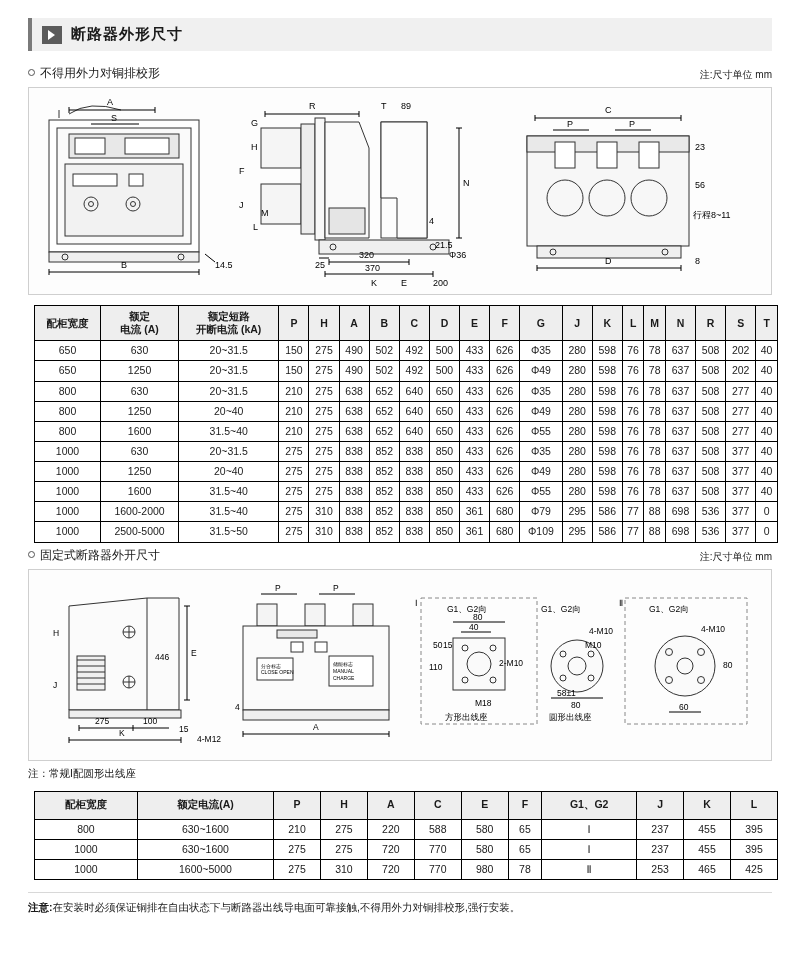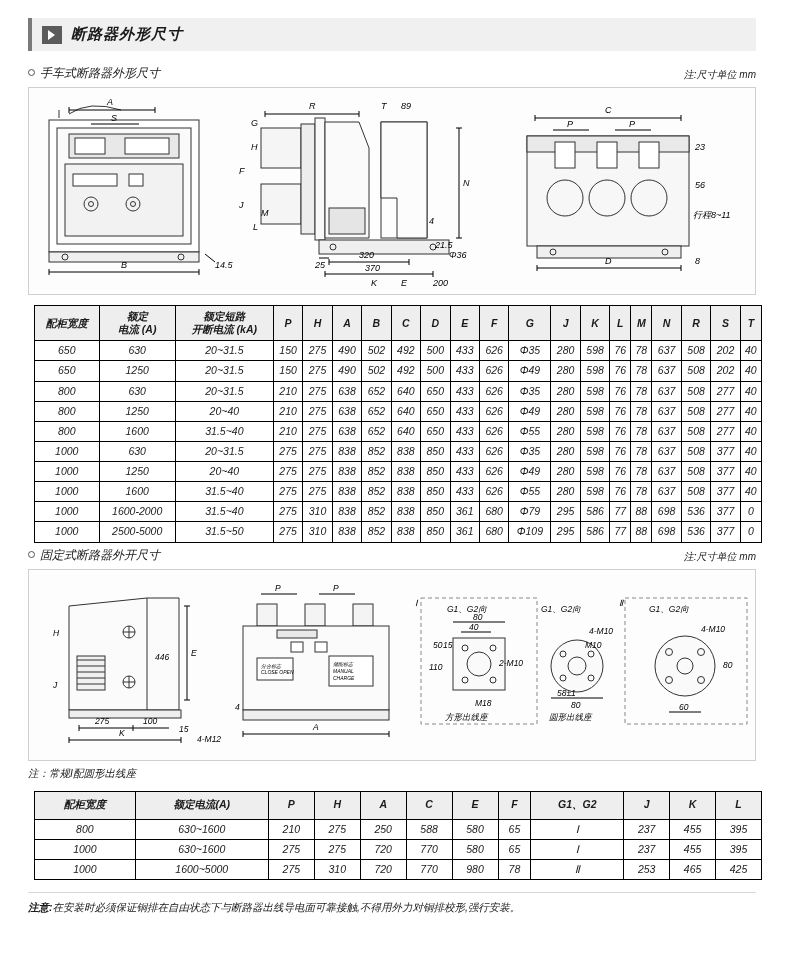--- a/index.html
+++ b/index.html
@@ -4,21 +4,21 @@
 <style>
   * { box-sizing: border-box; }
   body {
     margin: 0;
     width: 800px;
     height: 968px;
     background: #ffffff;
     font-family: "Liberation Sans", sans-serif;
     color: #1a1a1a;
   }
-  .page { padding: 18px 44px 10px 28px; position: relative; font-style: italic; }
+  .page { padding: 18px 28px 10px 28px; position: relative; }
 
   
   .title-bar {
     display: flex;
     align-items: center;
     background: #f0f0f0;
     border-left: 4px solid #7a7a7a;
     padding: 7px 10px;
     margin-bottom: 14px;
   }
@@ -113,21 +113,21 @@
 
 <div class="page">
 
   <div class="title-bar">
     <span class="title-arrow"></span>
     <span class="title-text">断路器外形尺寸</span>
   </div>
 
   <div class="section-head">
     <div class="sec-left">
-      <span class="dot"></span><span>手车式断路器外形尺寸</span>
+      <span class="dot"></span><span>不得用外力对铜排校形</span>
     </div>
     <div class="sec-right">注:尺寸单位 mm</div>
   </div>
 
   <div class="figure fig1">
     <svg width="742" height="206" viewBox="0 0 742 206">
       <g stroke="#333" fill="none" stroke-width="1" font-family="Liberation Sans, sans-serif" font-size="9">
 
         <rect x="20" y="32" width="150" height="132" fill="#ffffff"></rect>
         <rect x="28" y="40" width="134" height="116" fill="#fafafa"></rect>
@@ -609,21 +609,21 @@
         <th>K</th>
         <th>L</th>
       </tr>
     </thead>
     <tbody id="t2body">
         <tr>
           <td>800</td>
           <td>630~1600</td>
           <td>210</td>
           <td>275</td>
-          <td>250</td>
+          <td>220</td>
           <td>588</td>
           <td>580</td>
           <td>65</td>
           <td>Ⅰ</td>
           <td>237</td>
           <td>455</td>
           <td>395</td>
         </tr>
         <tr>
           <td>1000</td>

